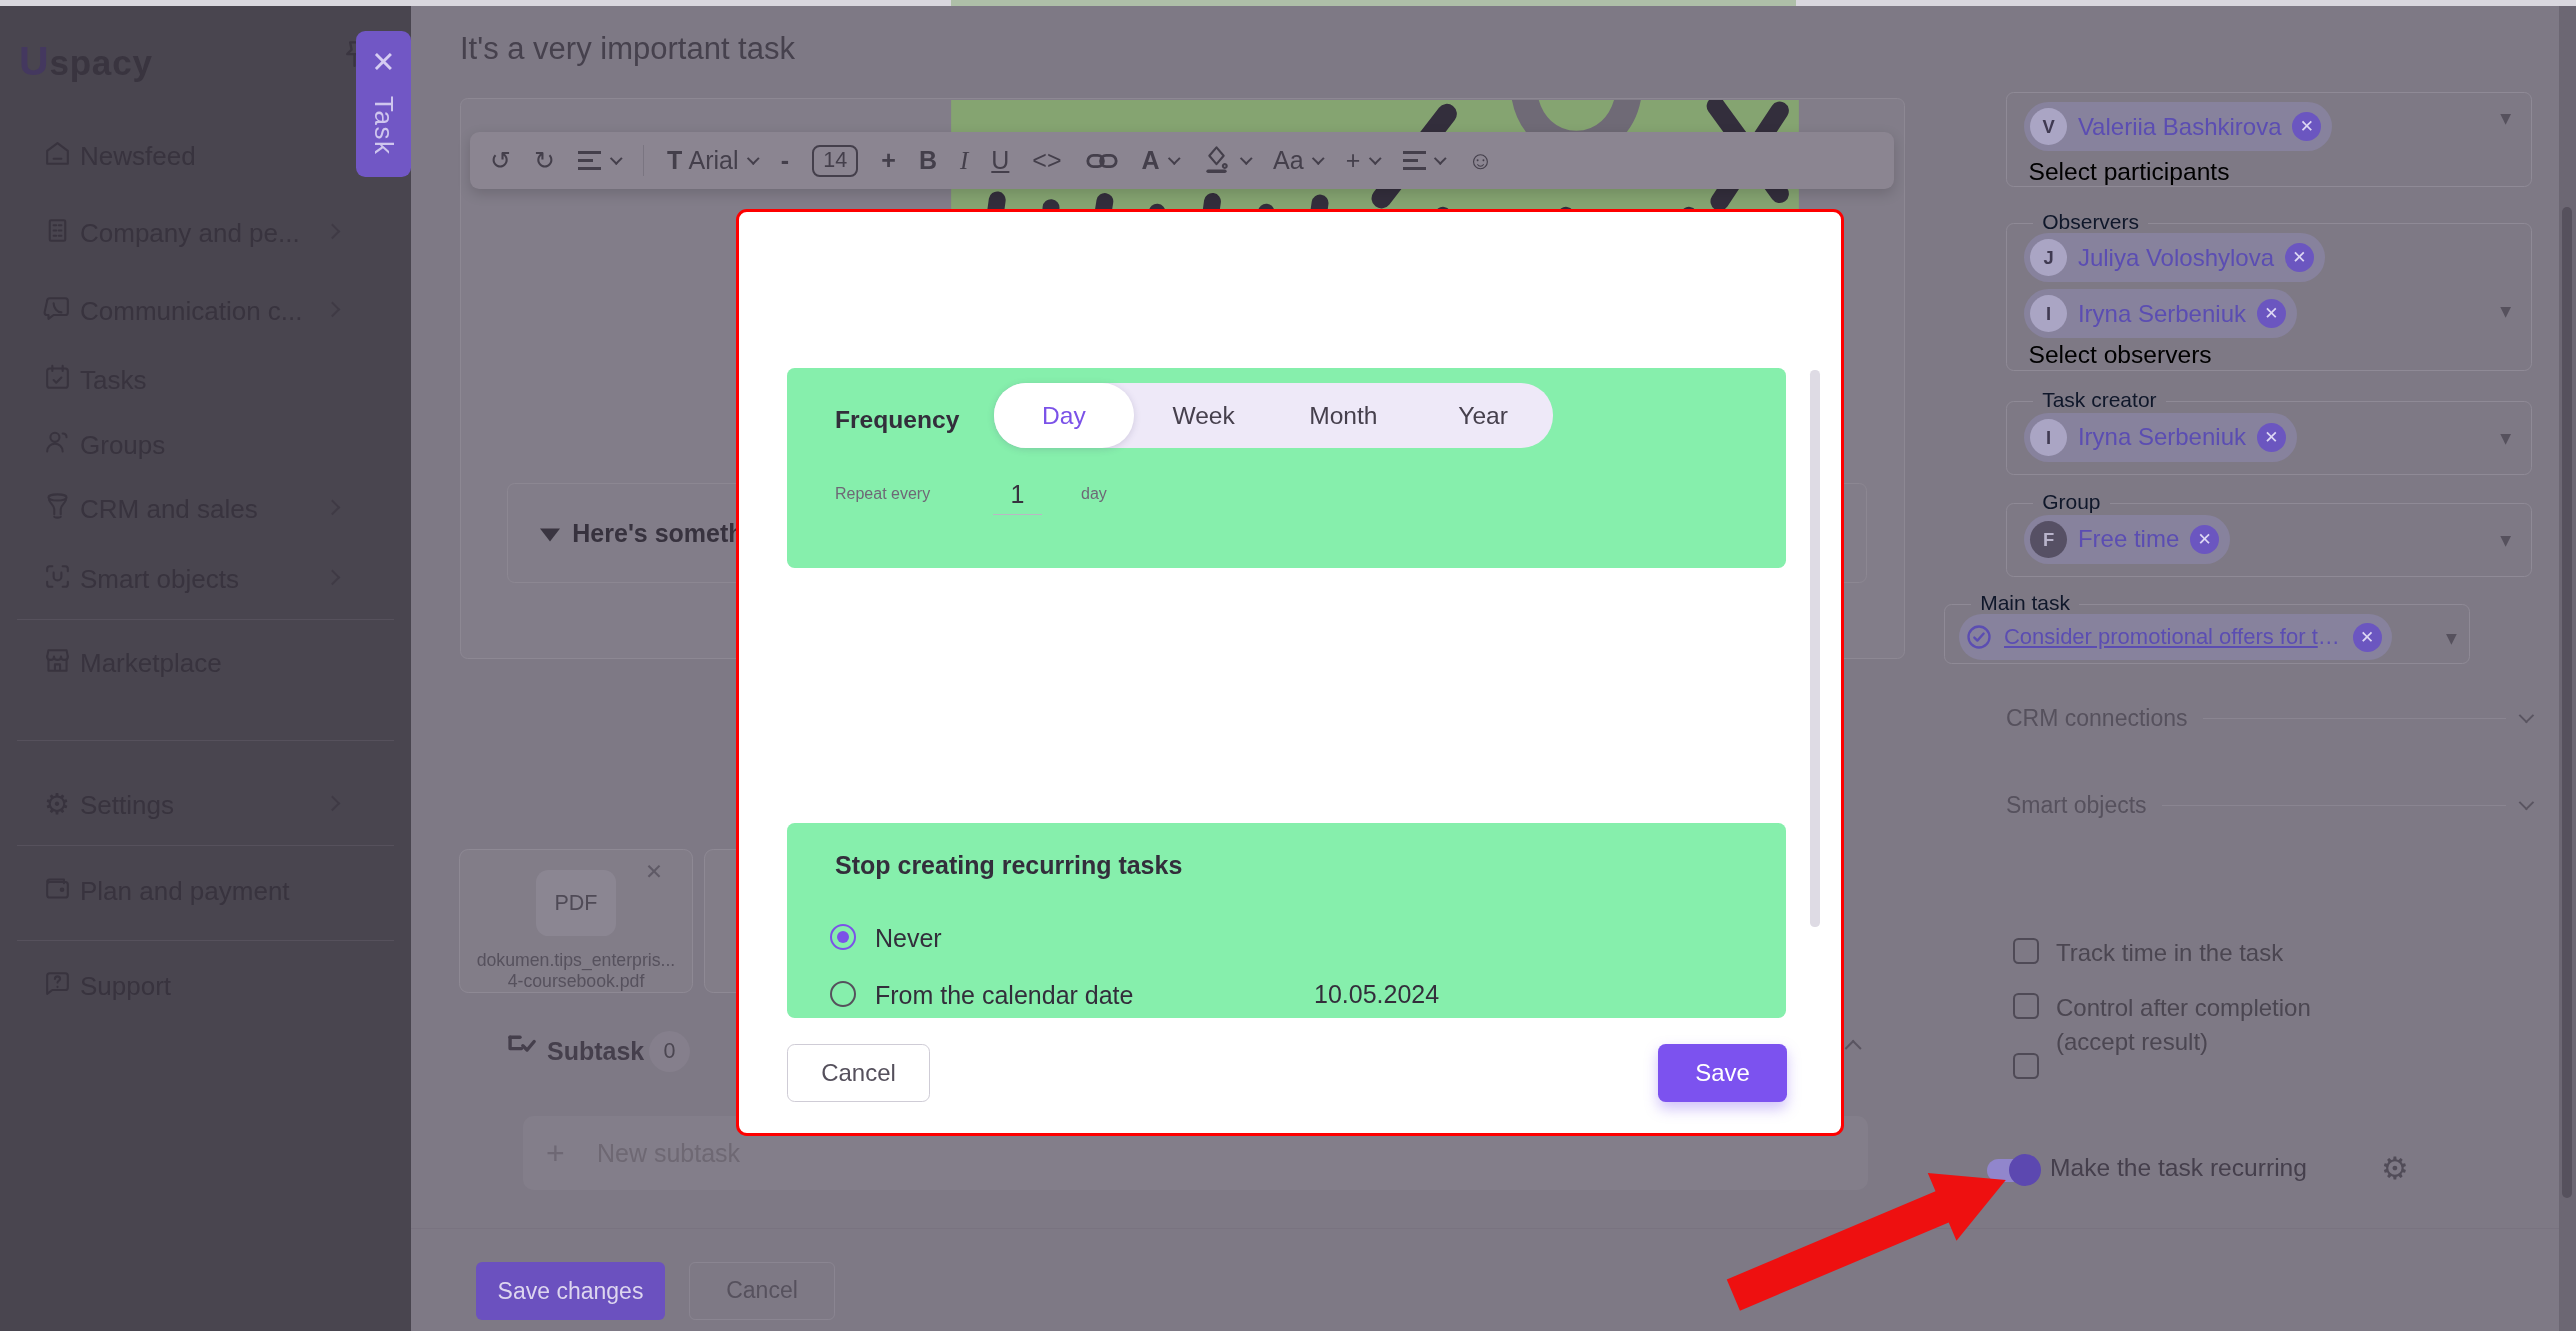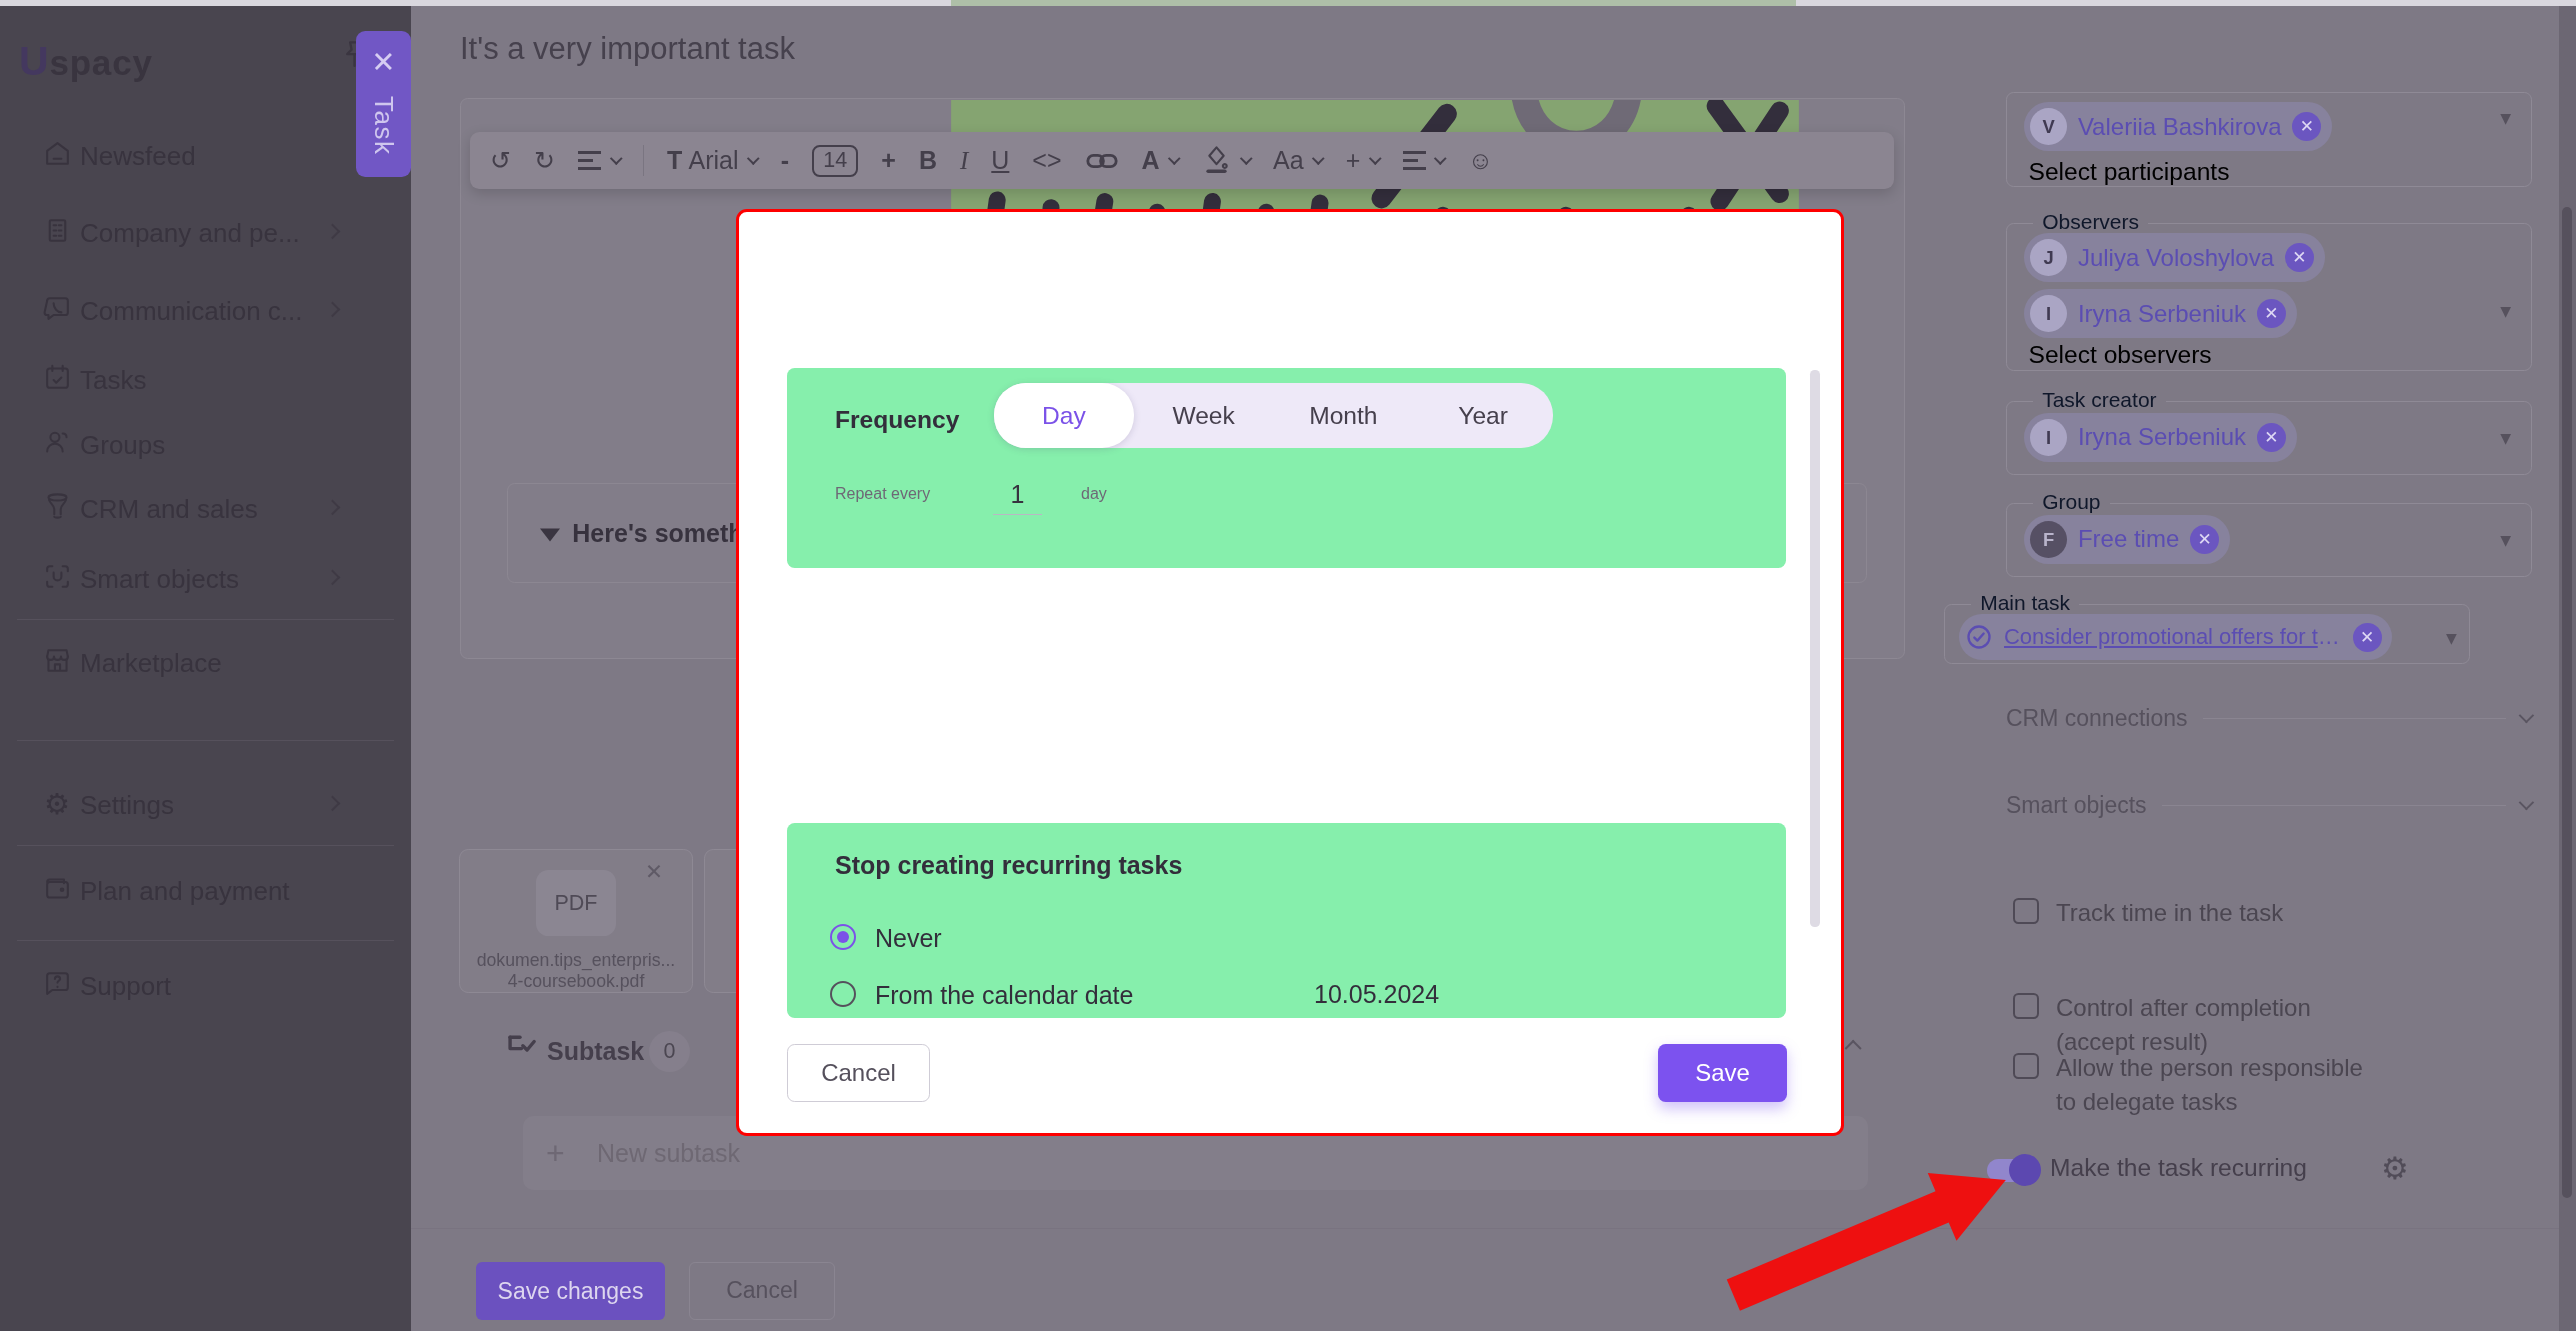--- a/index.html
+++ b/index.html
@@ -396,31 +396,30 @@
     <span class="t">CRM connections</span>
     <span class="ln"></span>
     <span class="chev"></span>
   </div>
   <div class="hr-row" style="left:2006px;top:790px;">
     <span class="t">Smart objects</span>
     <span class="ln"></span>
     <span class="chev"></span>
   </div>
 
-  <div class="cbx-row" style="left:2013px;top:896px;justify-content:flex-end;">
+  <div class="cbx-row" style="left:2013px;top:936px;justify-content:flex-end;">
     <span class="cbx"></span>
     <span class="cbx-lbl">Track time in the task</span>
   </div>
   <div class="cbx-row" style="left:2013px;top:991px;">
     <span class="cbx"></span>
     <span class="cbx-lbl">Control after completion (accept result)</span>
   </div>
   <div class="cbx-row" style="left:2013px;top:1051px;">
     <span class="cbx"></span>
-    <span class="cbx-lbl">Allow the person responsible to delegate tasks</span>
   </div>
 
   <div class="abs toggle-on">
       <span class="knob"></span>
     </div>
   <span class="abs recurring-lbl">Make the task recurring</span>
   <span class="abs gear">⚙</span>
 
   <div class="abs pg-scroll-track"></div>
   <div class="abs pg-scroll-thumb"></div>

